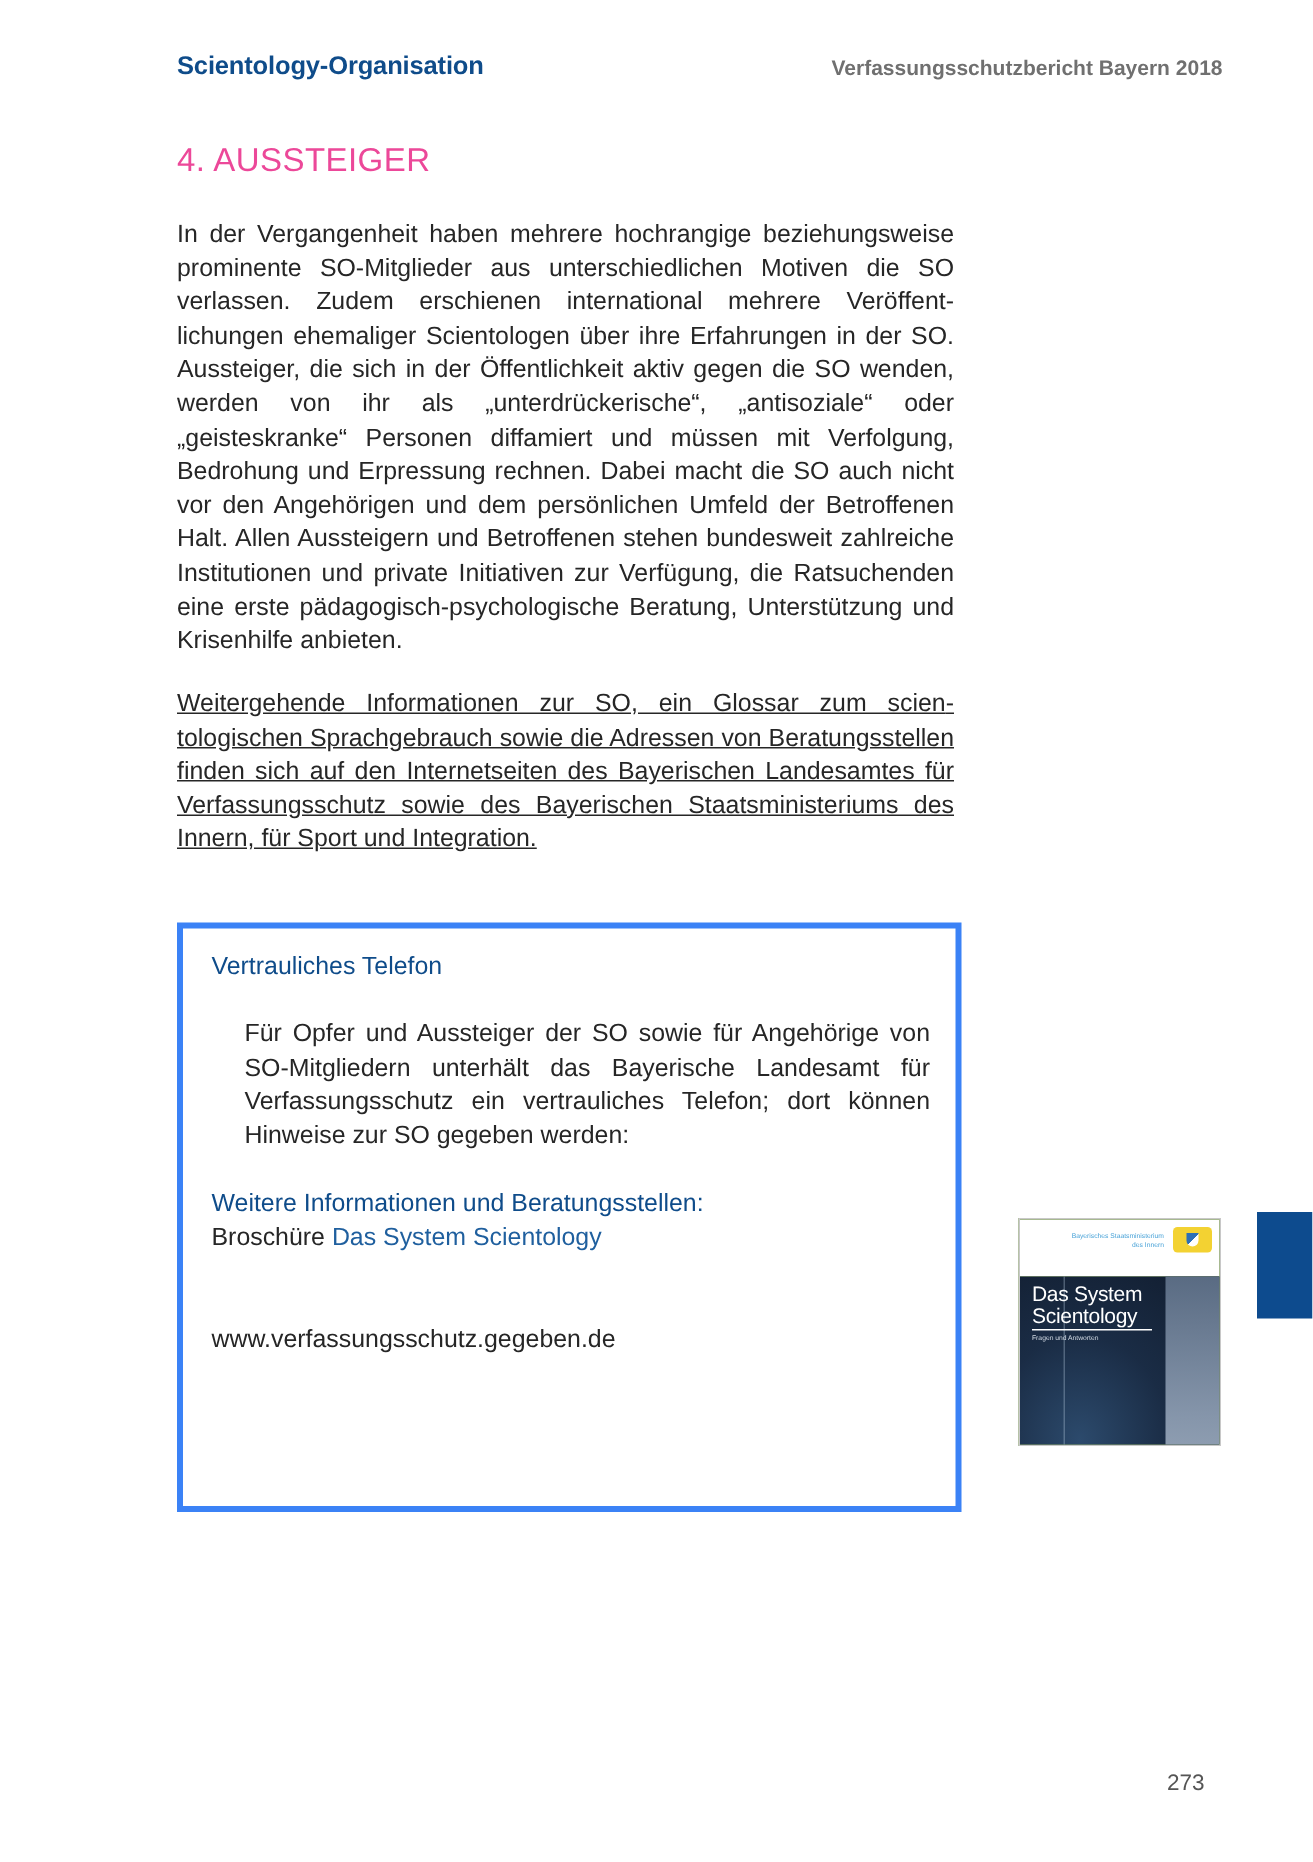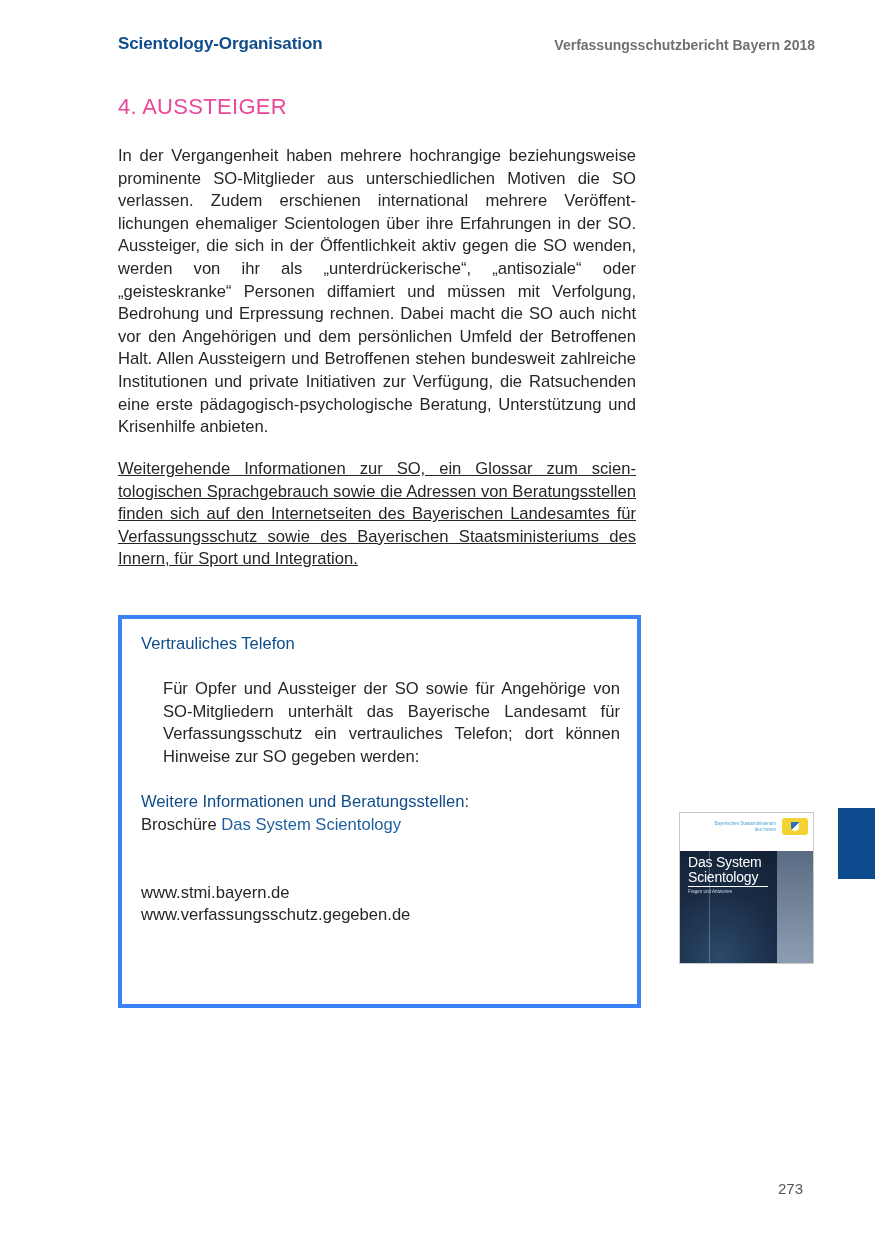--- a/index.html
+++ b/index.html
@@ -214,21 +214,20 @@
     <div class="gap"></div>
     <div class="box-para">Für Opfer und Aussteiger der SO sowie für Angehörige von SO-Mitgliedern unterhält das Bayerische Landesamt für Verfassungsschutz ein vertrauliches Telefon; dort können Hinweise zur SO gegeben werden:</div>
     <div class="gap"></div>
     <div class="box-heading">Weitere Informationen und Beratungsstellen:</div>
     <div>
       <span>Broschüre</span>
       <span class="link-text">Das System Scientology</span>
     </div>
     <div class="gap"></div>
     <div class="gap"></div>
-    <span class="url-line">www.stmi.bayern.de</span>
     <span class="url-line">www.verfassungsschutz.gegeben.de</span>
   </div>
 </div>
 
 <div class="brochure">
   <div class="brochure-top">
     <div class="brochure-ministry">
       <div>Bayerisches Staatsministerium</div>
       <div>des Innern</div>
     </div>

